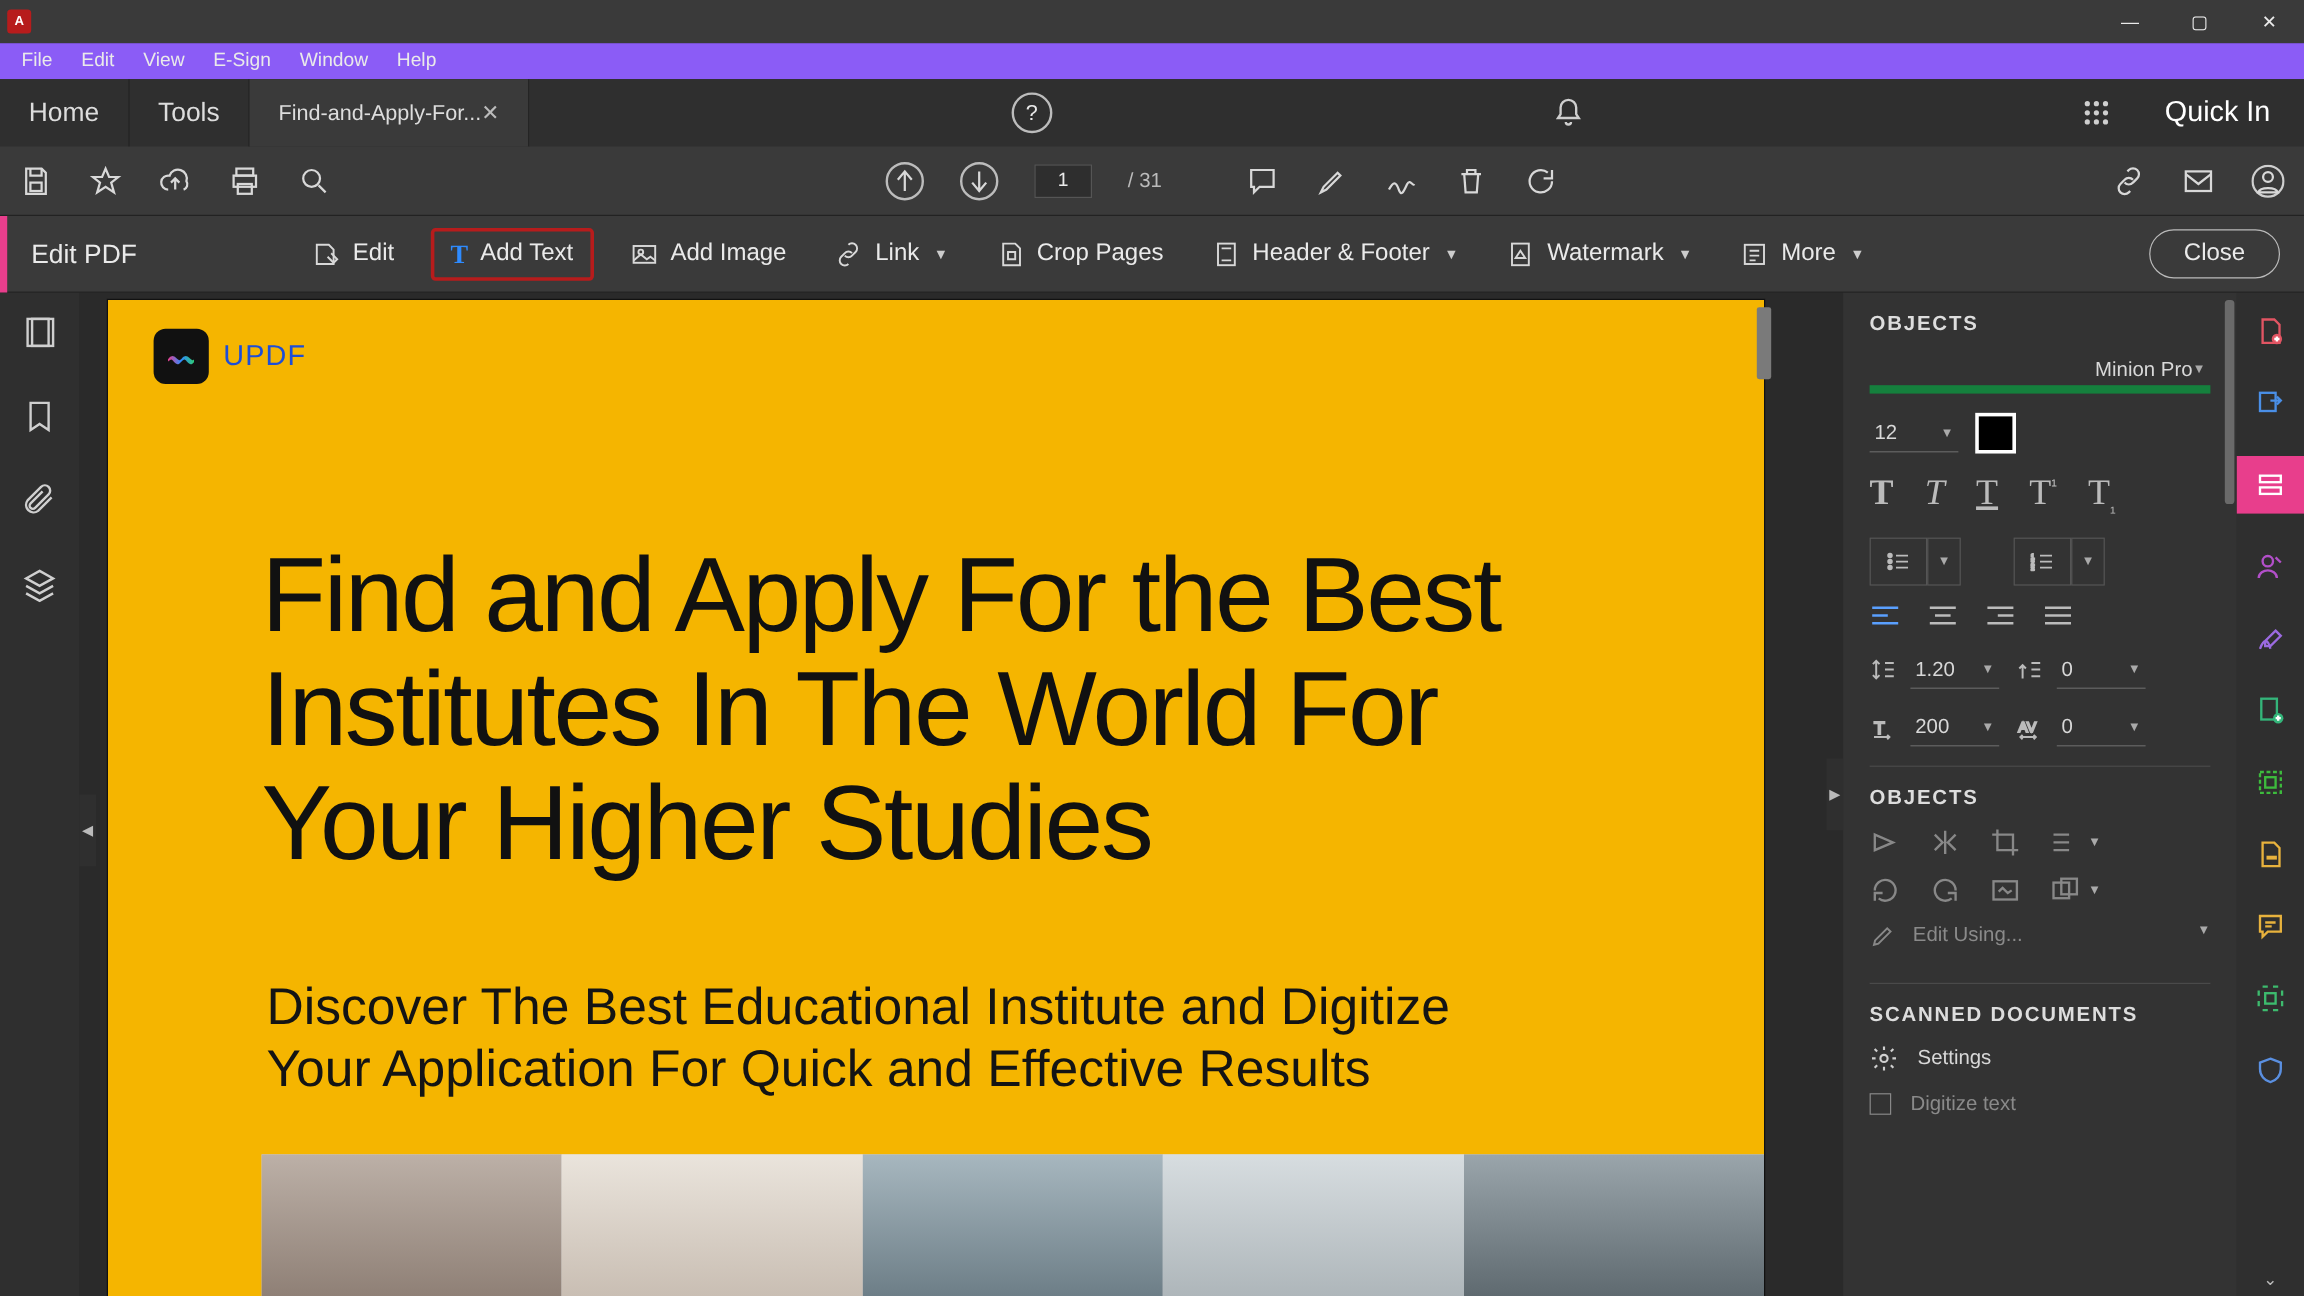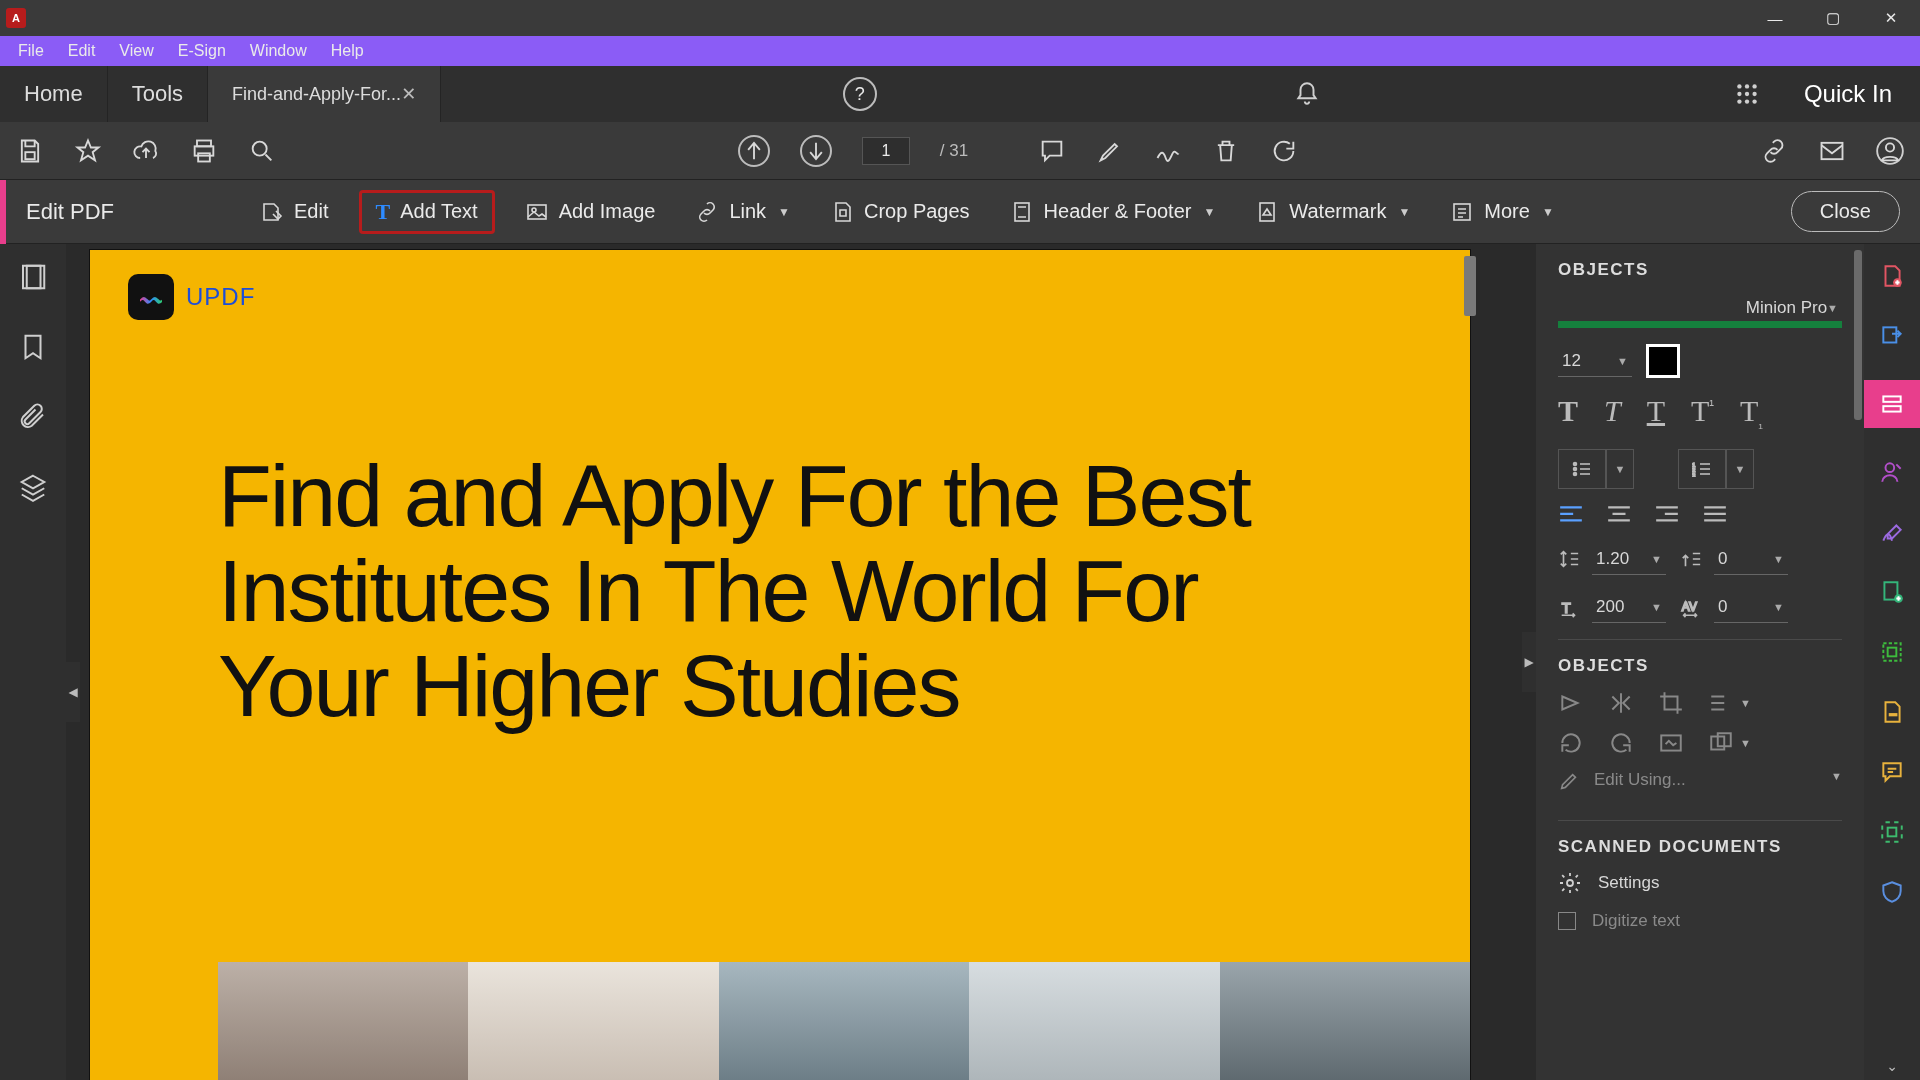--- a/index.html
+++ b/index.html
@@ -310,20 +310,21 @@
   <div class="docview">
     <div class="page">
       <div class="page-scrollthumb"></div>
       <div class="logo">
         <div class="mark">
             <span>〰</span>
           </div>
         <div class="txt">UPDF</div>
       </div>
       <div class="headline">Find and Apply For the Best Institutes In The World For Your Higher Studies</div>
+      <div class="subline">Discover The Best Educational Institute and Digitize Your Application For Quick and Effective Results</div>
       <div class="photo">
           <div></div>
           <div></div>
           <div></div>
           <div></div>
           <div></div>
         </div>
     </div>
   </div>
 

